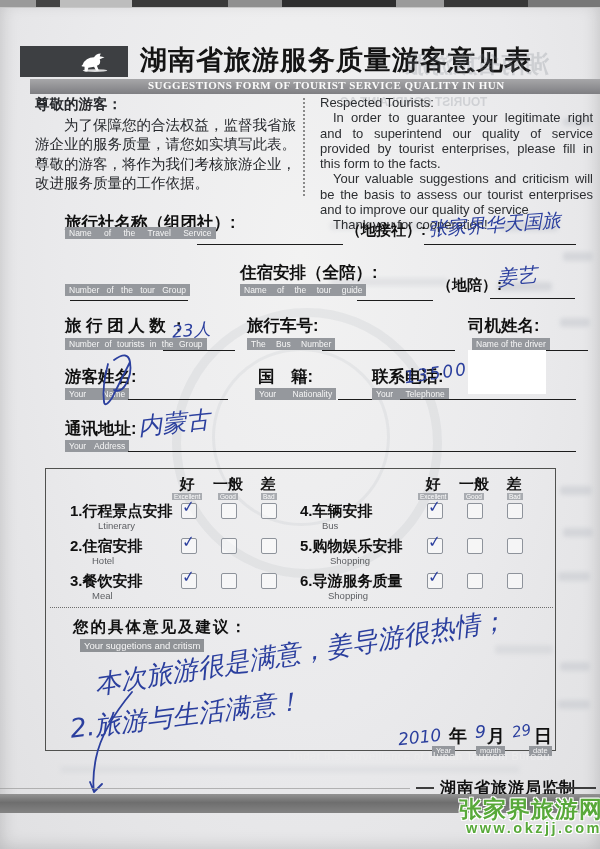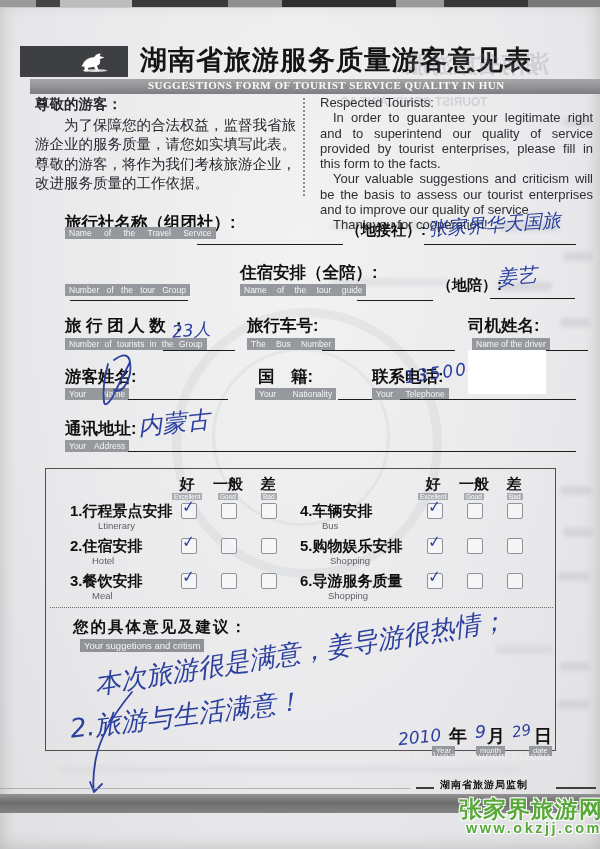--- a/index.html
+++ b/index.html
@@ -228,21 +228,21 @@
   <div class="abs bar" style="left:432px;top:746px;font-size:7.5px;line-height:10px;">Year</div>
   <div class="abs hw" style="left:475px;top:722px;font-size:17px;">9</div>
   <div class="abs zh" style="left:487px;top:724px;font-size:18px;">月</div>
   <div class="abs bar" style="left:476px;top:746px;font-size:7.5px;line-height:10px;">month</div>
   <div class="abs hw" style="left:512px;top:722px;font-size:15px;transform:rotate(-10deg);">29</div>
   <div class="abs zh" style="left:534px;top:724px;font-size:18px;">日</div>
   <div class="abs bar" style="left:529px;top:746px;font-size:7.5px;line-height:10px;">date</div>
 
   <div class="abs" style="left:0;top:788px;width:410px;border-top:1px solid #9a9a9a;height:0;opacity:.7;"></div>
   <div class="abs dash" style="left:416px;top:787px;width:18px;"></div>
-  <div class="abs zh" style="left:440px;top:778px;font-size:10px;letter-spacing:1px;">湖南省旅游局监制</div>
+  <div class="abs zh" style="left:440px;top:778px;font-size:16px;letter-spacing:1px;">湖南省旅游局监制</div>
   <div class="abs dash" style="left:556px;top:787px;width:40px;"></div>
 
   <div class="abs band"></div>
   <div class="abs band-text">Under the Surveillance of Hunan Tourism Bureau</div>
 
   <div class="abs wm1">张家界旅游网</div>
   <div class="abs wm2">www.okzjj.com</div>
 
 </div>
 

